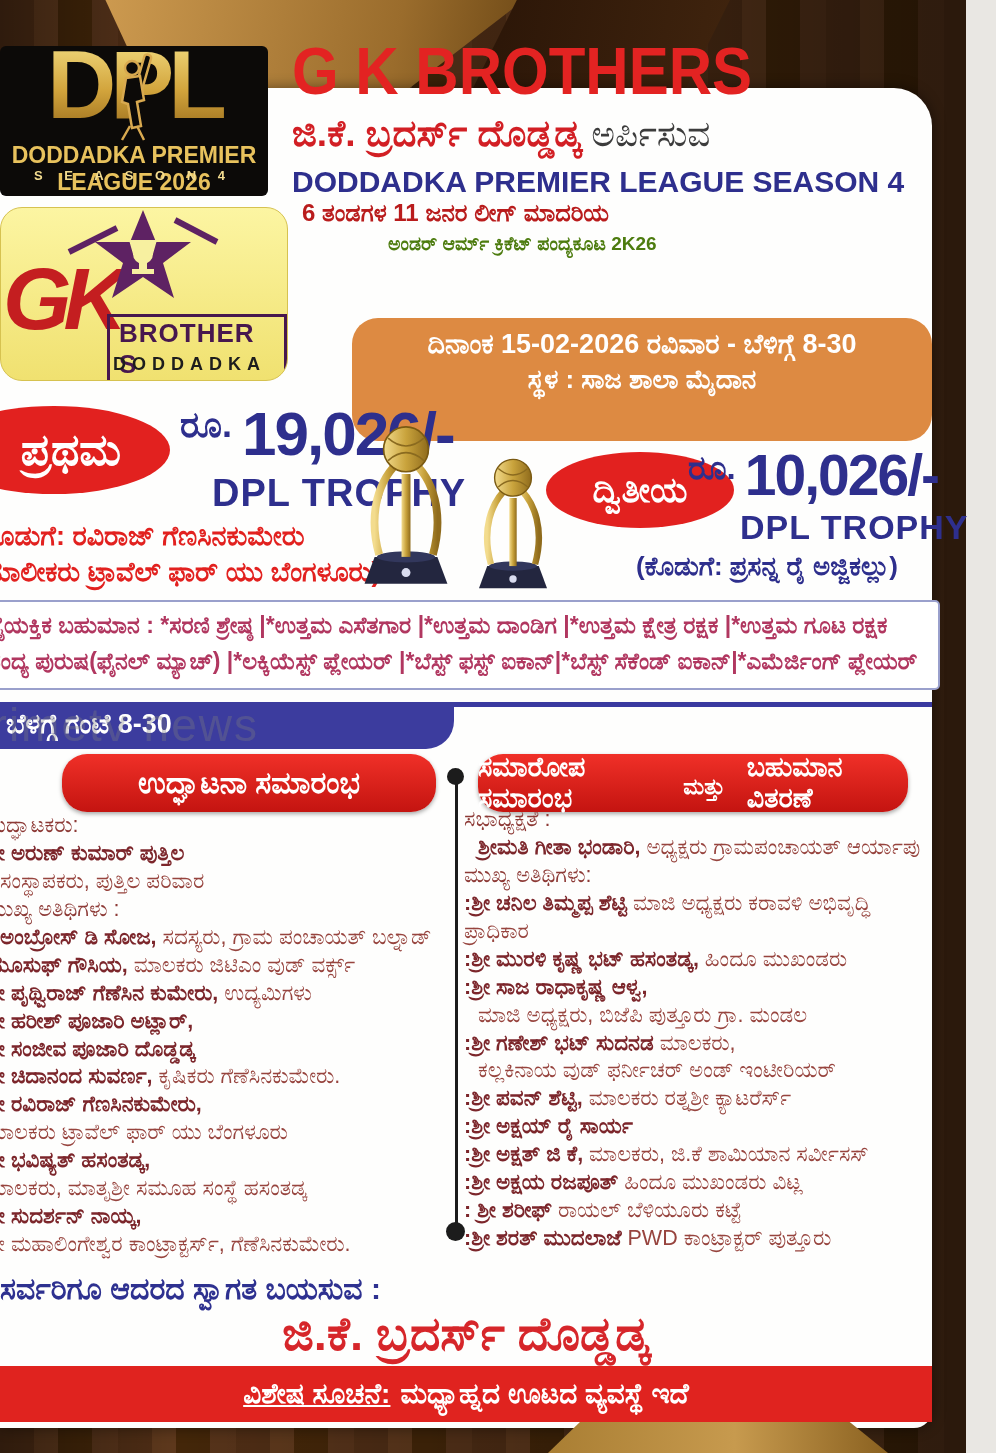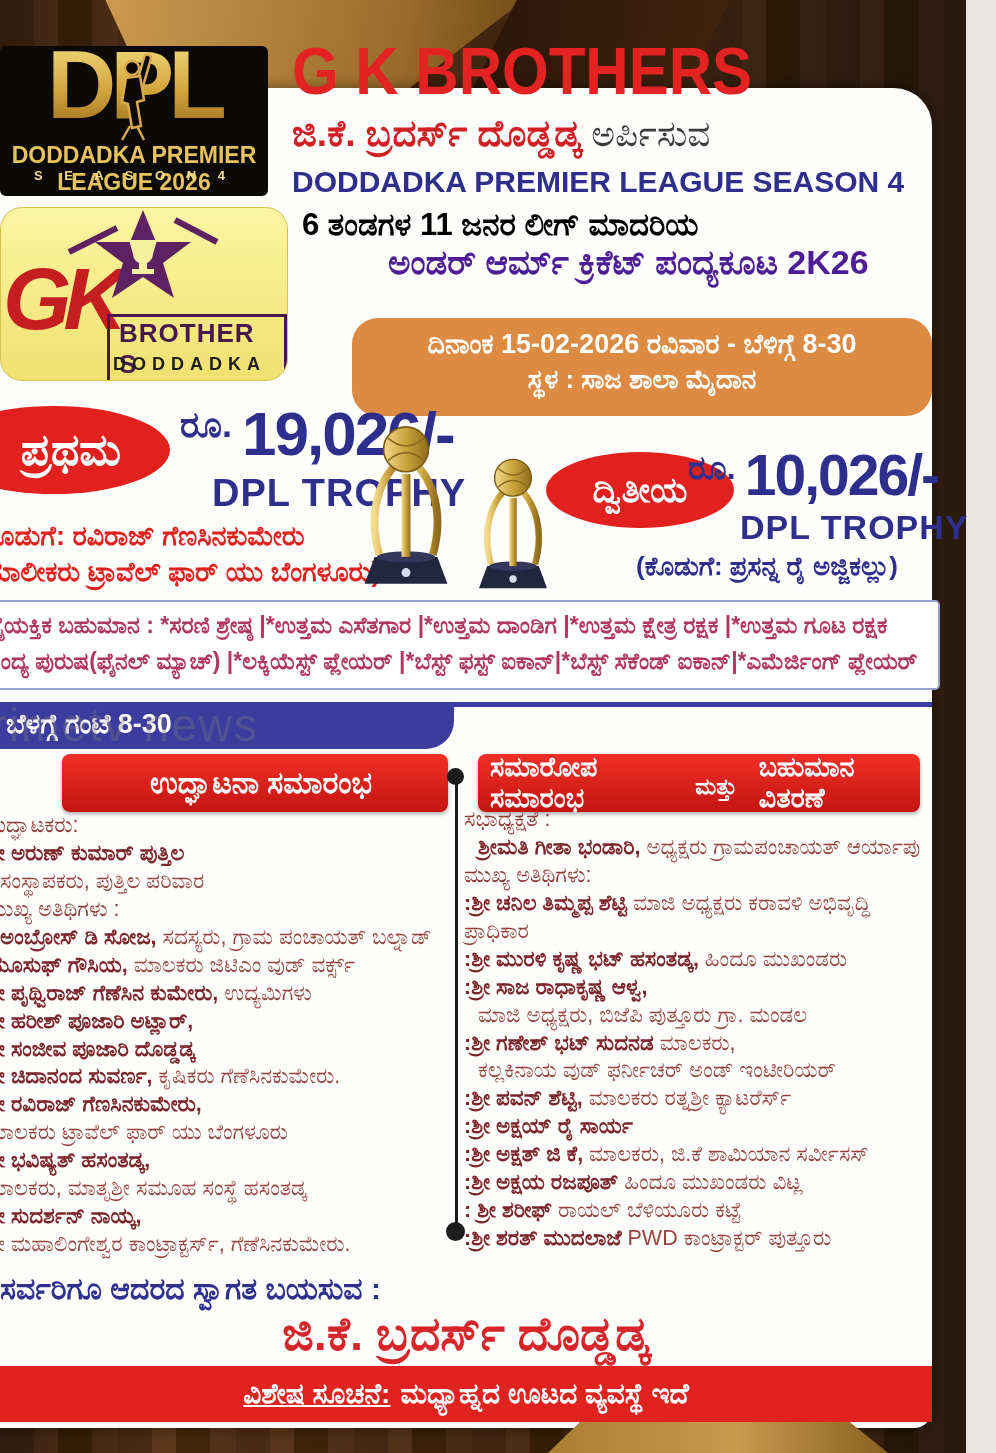--- a/index.html
+++ b/index.html
@@ -31,33 +31,33 @@
     color:transparent;}
   .dpl-batsman{position:absolute;left:104px;top:6px;}
   .dpl-l1{position:absolute;left:0;top:96px;width:100%;font-size:23px;font-weight:800;color:#e8c25d;}
   .dpl-l2{position:absolute;left:0;top:122px;width:100%;font-size:13px;font-weight:700;color:#f3dc90;letter-spacing:9px;}
   
   .hdr{position:absolute;left:292px;top:36px;width:644px;}
   .hdr-gk{font-size:60px;line-height:1.05;font-weight:900;color:#e32322;letter-spacing:0px;transform:scaleY(1.12);transform-origin:top left;}
   .hdr-presents{margin-top:14px;font-size:37px;font-weight:800;color:#d21f24;}
   .hdr-presents .dark{font-weight:400;color:#3c3c3c;font-size:36px;}
   .hdr-league{margin-top:10px;font-size:30px;font-weight:800;color:#2e2f8d;}
-  .hdr-sub1{margin-top:8px;padding-left:10px;font-size:31px;font-weight:700;color:#000000;}
-  .hdr-sub2{padding-left:96px;font-size:34px;font-weight:700;color:#4c1d95;}
+  .hdr-sub1{margin-top:0;padding-left:10px;font-size:24px;font-weight:700;color:#b91c1c;}
+  .hdr-sub2{margin-top:6px;padding-left:96px;font-size:19px;font-weight:700;color:#4d7c0f;}
   
   .gkl{position:absolute;left:0;top:207px;width:286px;height:172px;
     background:linear-gradient(180deg,#fcf5a2,#f0e170);border:1px solid #d6c250;border-radius:22px;overflow:hidden;}
   .gkl-mono{position:absolute;left:2px;top:40px;font-size:88px;font-weight:900;font-style:italic;
     color:#c41e20;letter-spacing:-8px;}
   .gkl-star{position:absolute;left:62px;top:0px;}
   .gkl-brother{position:absolute;left:106px;top:106px;border:3px solid #47174e;color:#47174e;
     font-size:26px;font-weight:800;letter-spacing:1px;padding:1px 9px;background:transparent;}
   .gkl-place{position:absolute;left:112px;top:146px;font-size:18px;font-weight:700;color:#1d1d1d;letter-spacing:6px;}
   
-  .datebox{position:absolute;left:352px;top:318px;width:580px;height:98px;background:#dd8a42;
+  .datebox{position:absolute;left:352px;top:318px;width:580px;height:123px;background:#dd8a42;
     border-radius:26px;color:#ffffff;text-align:center;}
   .datebox .d1{margin-top:11px;font-size:27px;font-weight:800;}
   .datebox .d2{margin-top:4px;font-size:26px;font-weight:800;}
   
   .oval{position:absolute;background:#e2211f;border-radius:50%;color:#fff;display:flex;align-items:center;justify-content:center;font-weight:800;}
   .oval1{left:-62px;top:406px;width:232px;height:88px;font-size:44px;padding-left:34px;box-sizing:border-box;}
   .oval2{left:546px;top:452px;width:188px;height:76px;font-size:35px;}
   .amt{position:absolute;color:#2e2f8d;white-space:nowrap;}
   .amt .rup{font-size:36px;font-weight:800;vertical-align:18px;}
   .amt .num{font-size:62px;font-weight:900;letter-spacing:-2px;}
@@ -80,22 +80,22 @@
     border:2px solid #9aa0cc;border-radius:5px;box-sizing:border-box;overflow:hidden;}
   .indbox .il{white-space:nowrap;color:#b13760;font-weight:700;font-size:23px;margin-left:-8px;}
   .indbox .il1{margin-top:10px;}
   .indbox .il2{margin-top:9px;}
   
   .navyline{position:absolute;left:0;top:702px;width:932px;height:5px;background:#3a3aa0;}
   .bluetab{position:absolute;left:-24px;top:702px;width:478px;height:47px;background:#3c3c9e;
     border-radius:0 0 28px 0;color:#fff;font-size:27px;font-weight:800;padding:7px 0 0 30px;box-sizing:border-box;}
   .wm{position:absolute;left:-36px;top:698px;font-size:46px;color:rgba(125,125,125,.34);letter-spacing:2px;z-index:6;}
   
-  .pill{position:absolute;height:58px;border-radius:8px;color:#fff;display:flex;align-items:center;justify-content:center;
-    background:linear-gradient(180deg,#f03028,#c41410);box-shadow:0 2px 4px rgba(0,0,0,.35);font-weight:800;padding-left:12px;}
+  .pill{position:absolute;height:58px;border-radius:25px;color:#fff;display:flex;align-items:center;justify-content:center;
+    background:linear-gradient(180deg,#f03028,#c41410);box-shadow:0 2px 4px rgba(0,0,0,.35);font-weight:800;}
   .pill-left{left:62px;top:754px;width:374px;font-size:30px;}
   .pill-right{left:478px;top:754px;width:430px;font-size:27px;}
   .pill-right .small{font-size:22px;margin:8px 22px 0 6px;}
   
   .divline{position:absolute;left:455px;top:780px;width:3px;height:450px;background:#1c1c1c;}
   .divdot{position:absolute;background:#1c1c1c;border-radius:50%;}
   .divdot-top{left:447px;top:768px;width:17px;height:17px;}
   .divdot-bot{left:446px;top:1222px;width:19px;height:19px;}
   
   .col{position:absolute;color:#97443e;font-size:21.5px;line-height:1.3;}

